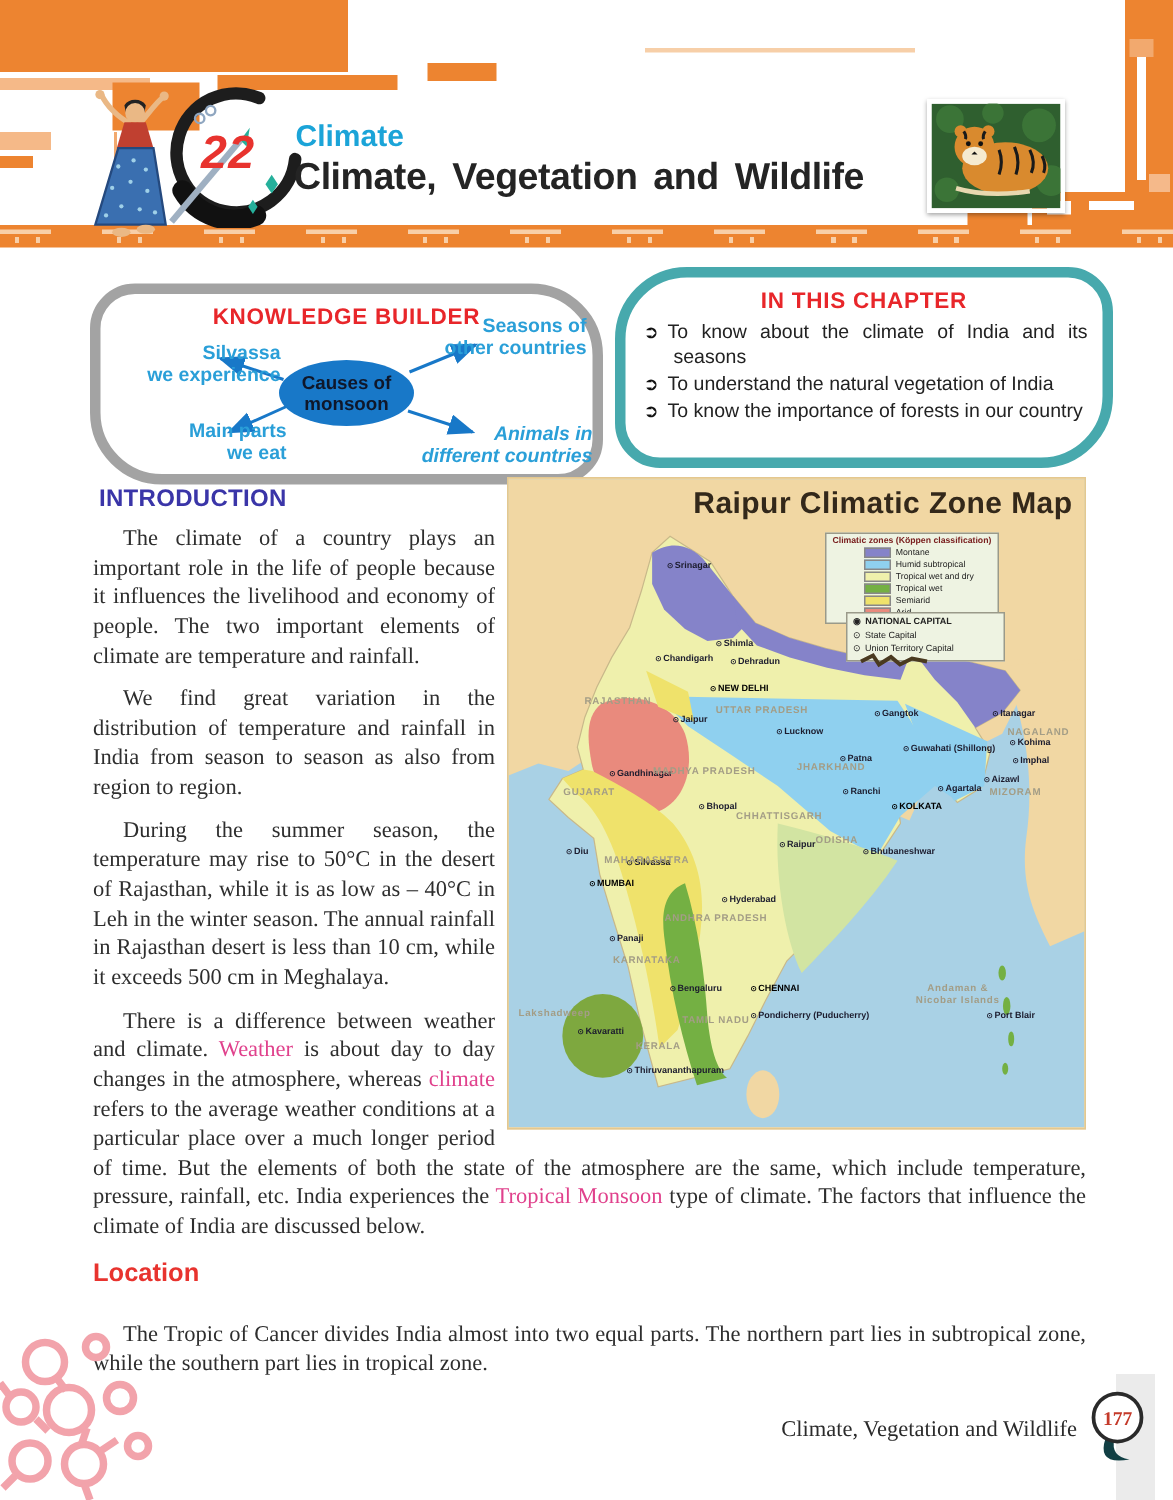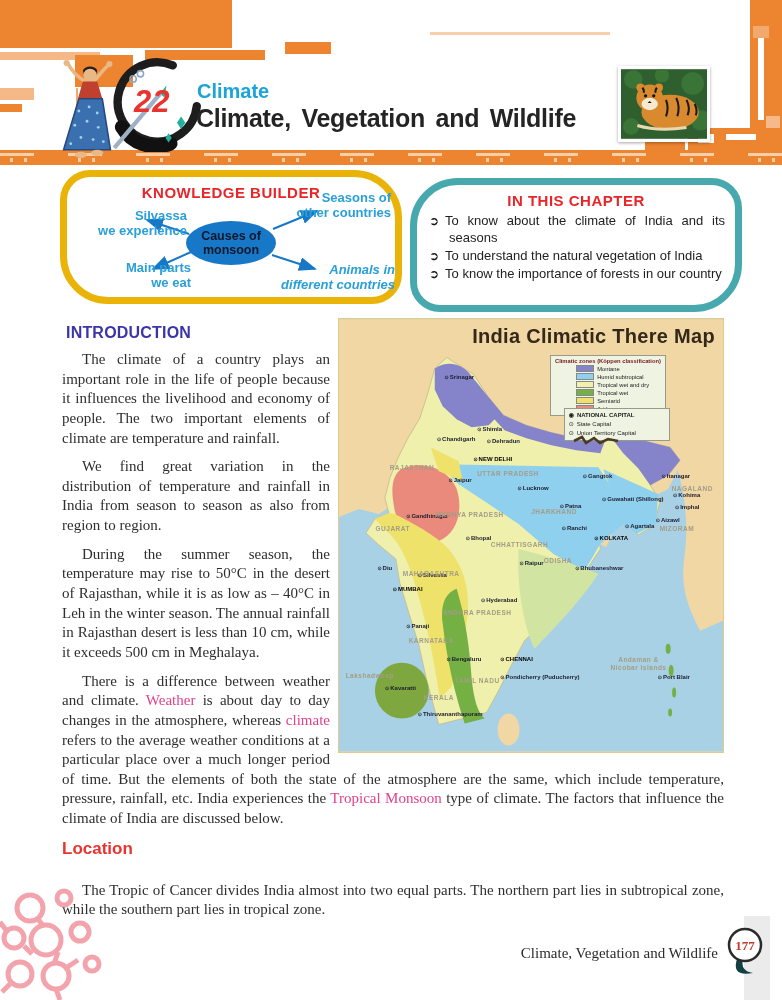--- a/index.html
+++ b/index.html
@@ -34,22 +34,22 @@
   .dancer{position:absolute;left:50px;top:60px;width:72px;height:102px;}
   .swoosh{position:absolute;left:106px;top:56px;width:96px;height:96px;}
   .chap-num{position:absolute;left:134px;top:84px;font-size:31px;font-weight:bold;
     font-style:italic;color:#e8332e;letter-spacing:1px;}
   .chap-label{position:absolute;left:197px;top:80px;font-size:20px;font-weight:bold;color:#1ba4d8;}
   .chap-title{position:absolute;left:196px;top:104px;font-size:25px;font-weight:bold;
     color:#242424;letter-spacing:-0.3px;word-spacing:4px;}
   .tiger{position:absolute;left:618px;top:66px;width:86px;height:70px;border:3px solid #fff;
     box-shadow:0 1px 3px rgba(0,0,0,.35);}
   
-  .kb-box{position:absolute;left:60px;top:170px;width:328px;height:120px;background:#fff;
-    border:7px solid #eab308;border-radius:30px 48px 30px 48px;}
+  .kb-box{position:absolute;left:60px;top:189px;width:328px;height:120px;background:#fff;
+    border:7px solid #a3a3a3;border-radius:30px 48px 30px 48px;}
   .itc-box{position:absolute;left:410px;top:178px;width:318px;height:120px;background:#fff;
     border:7px solid #47a9ad;border-radius:48px 30px 48px 30px;padding:0 0 0 0;}
   .box-title{text-align:center;font-weight:bold;font-size:15px;color:#e8262a;
     letter-spacing:.5px;margin-top:7px;}
   .kb-label{position:absolute;font-size:13px;font-weight:bold;color:#2a9fd8;text-align:right;
     white-space:pre-line;line-height:1.15;}
   .kb-l1{left:8px;top:32px;width:112px;}
   .kb-l2{left:192px;top:14px;width:132px;}
   .kb-l3{left:20px;top:84px;width:104px;}
   .kb-l4{left:182px;top:86px;width:146px;font-style:italic;}
@@ -250,21 +250,21 @@
         <path d="M118,270 C127,300 131,330 133,360 C135,380 139,394 146,400 L126,405 C116,375 108,340 104,305 C102,288 105,275 118,270 Z" fill="#74b043"></path>
         <ellipse cx="63" cy="372" rx="27" ry="28" fill="#7ea83f"></ellipse>
         <ellipse cx="170" cy="411" rx="11" ry="16" fill="#f1d7a3"></ellipse>
         <g fill="#74b043">
             <ellipse cx="330" cy="330" rx="2.5" ry="5"></ellipse>
             <ellipse cx="333" cy="352" rx="2.5" ry="6"></ellipse>
             <ellipse cx="336" cy="374" rx="2" ry="5"></ellipse>
             <ellipse cx="332" cy="394" rx="2" ry="4"></ellipse>
           </g>
       </svg>
-      <div class="map-title">India Climatic There Map</div>
+      <div class="map-title">Raipur Climatic Zone Map</div>
       <div class="legend">
         <div class="legend-title">Climatic zones (Köppen classification)</div>
         <div id="legend-zones">
             <div class="lg-row">
               <span class="lg-sw" style="background: rgb(133, 131, 201);"></span>
               <span class="lg-tx">Montane</span>
             </div>
             <div class="lg-row">
               <span class="lg-sw" style="background: rgb(143, 208, 239);"></span>
               <span class="lg-tx">Humid subtropical</span>

